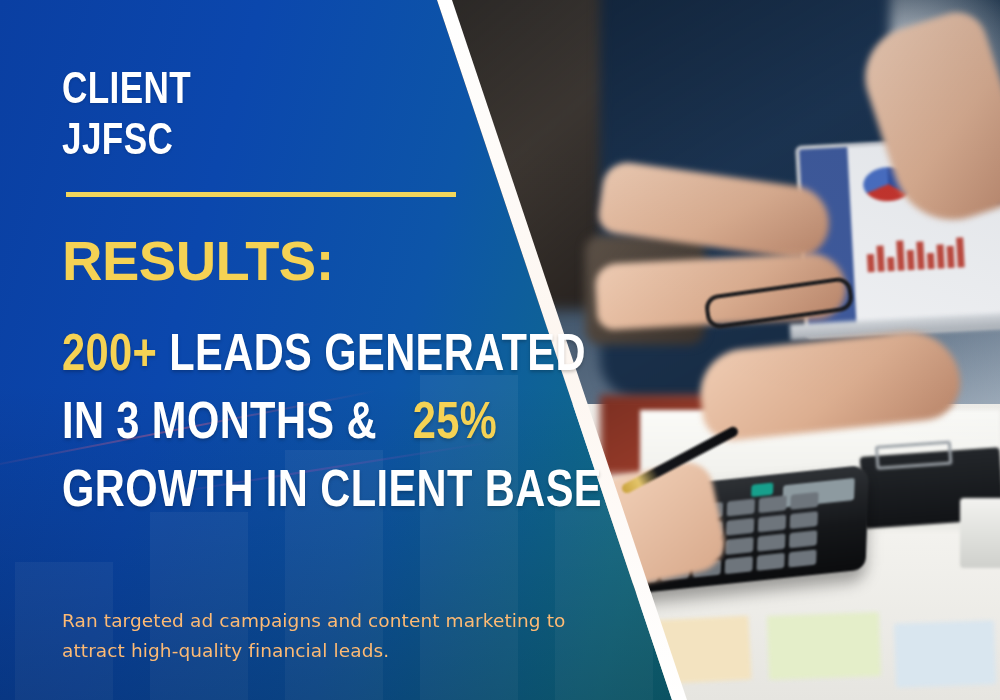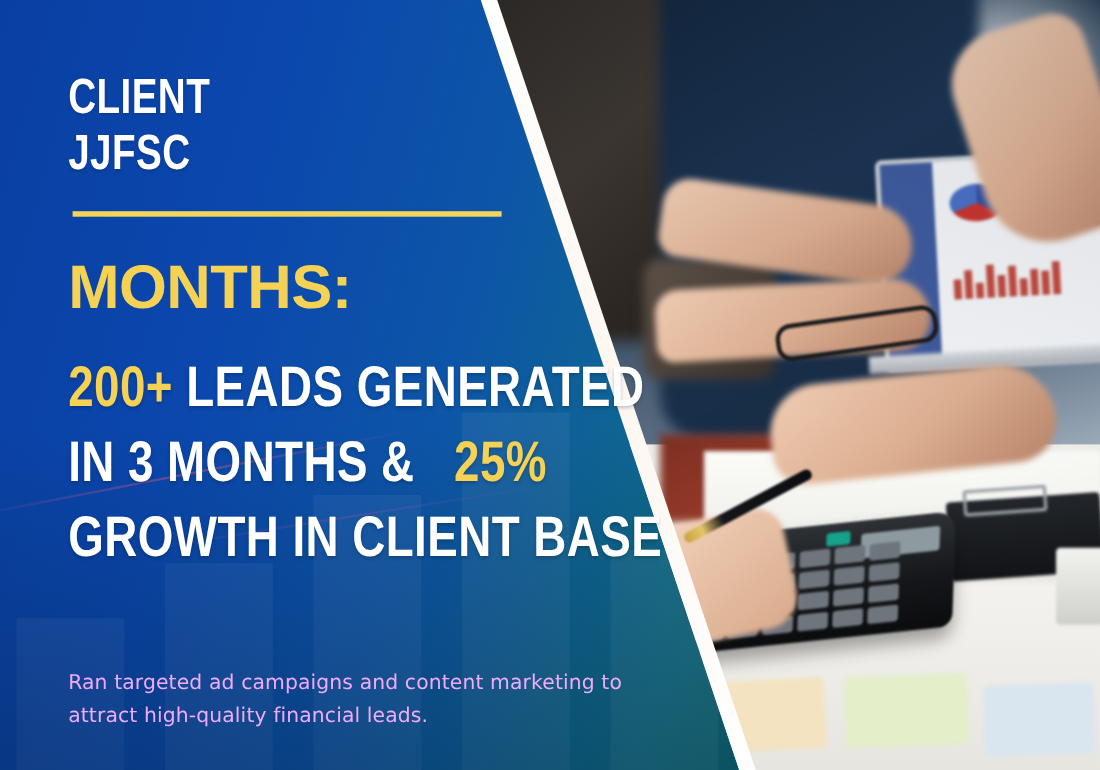--- a/index.html
+++ b/index.html
@@ -307,21 +307,21 @@
     white-space: nowrap;
     text-shadow: 0 2px 4px rgba(0,0,0,0.22);
   }
   .headline .hl { color: #f5d254; }
   .headline div { letter-spacing: 0.5px; }
   .caption {
     position: absolute;
     left: 62px;
     top: 606px;
     width: 570px;
-    color: #f0abfc;
+    color: #fdba74;
     font-family: "DejaVu Sans", sans-serif;
     font-size: 18.5px;
     line-height: 30px;
     letter-spacing: 0.1px;
   }
 </style>
 </head>
 <body>
 
 <div id="poster">
@@ -428,21 +428,21 @@
   <div class="panel-dark"></div>
   <div class="diag-line"></div>
 
   <div class="content">
 
     <div class="kicker">CLIENT
 JJFSC</div>
 
     <div class="rule"></div>
 
-    <div class="results">MONTHS:</div>
+    <div class="results">RESULTS:</div>
 
     <div class="headline">
       <div>
         <span class="hl">200+</span>
         <span>LEADS GENERATED</span>
       </div>
       <div>
         <span>IN 3 MONTHS &amp;</span>
         <span>&nbsp;</span>
         <span class="hl">25%</span>

